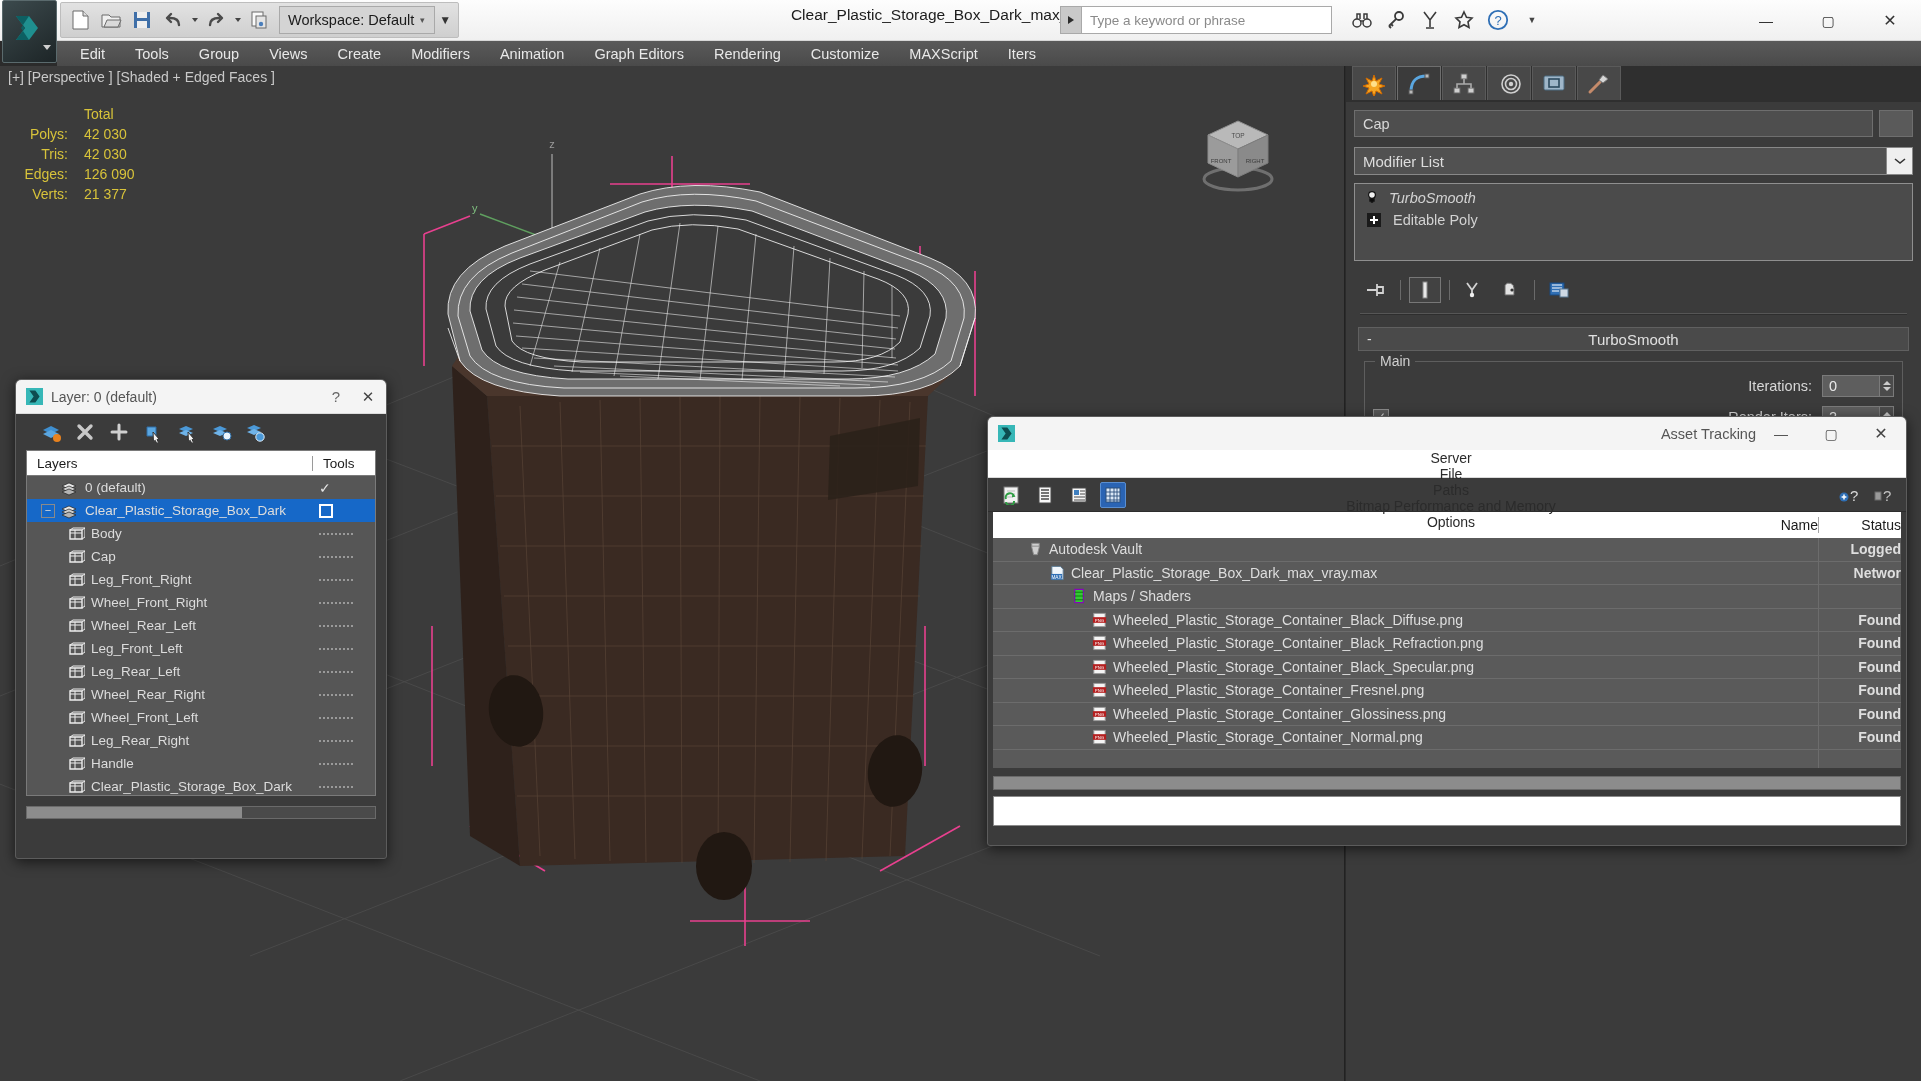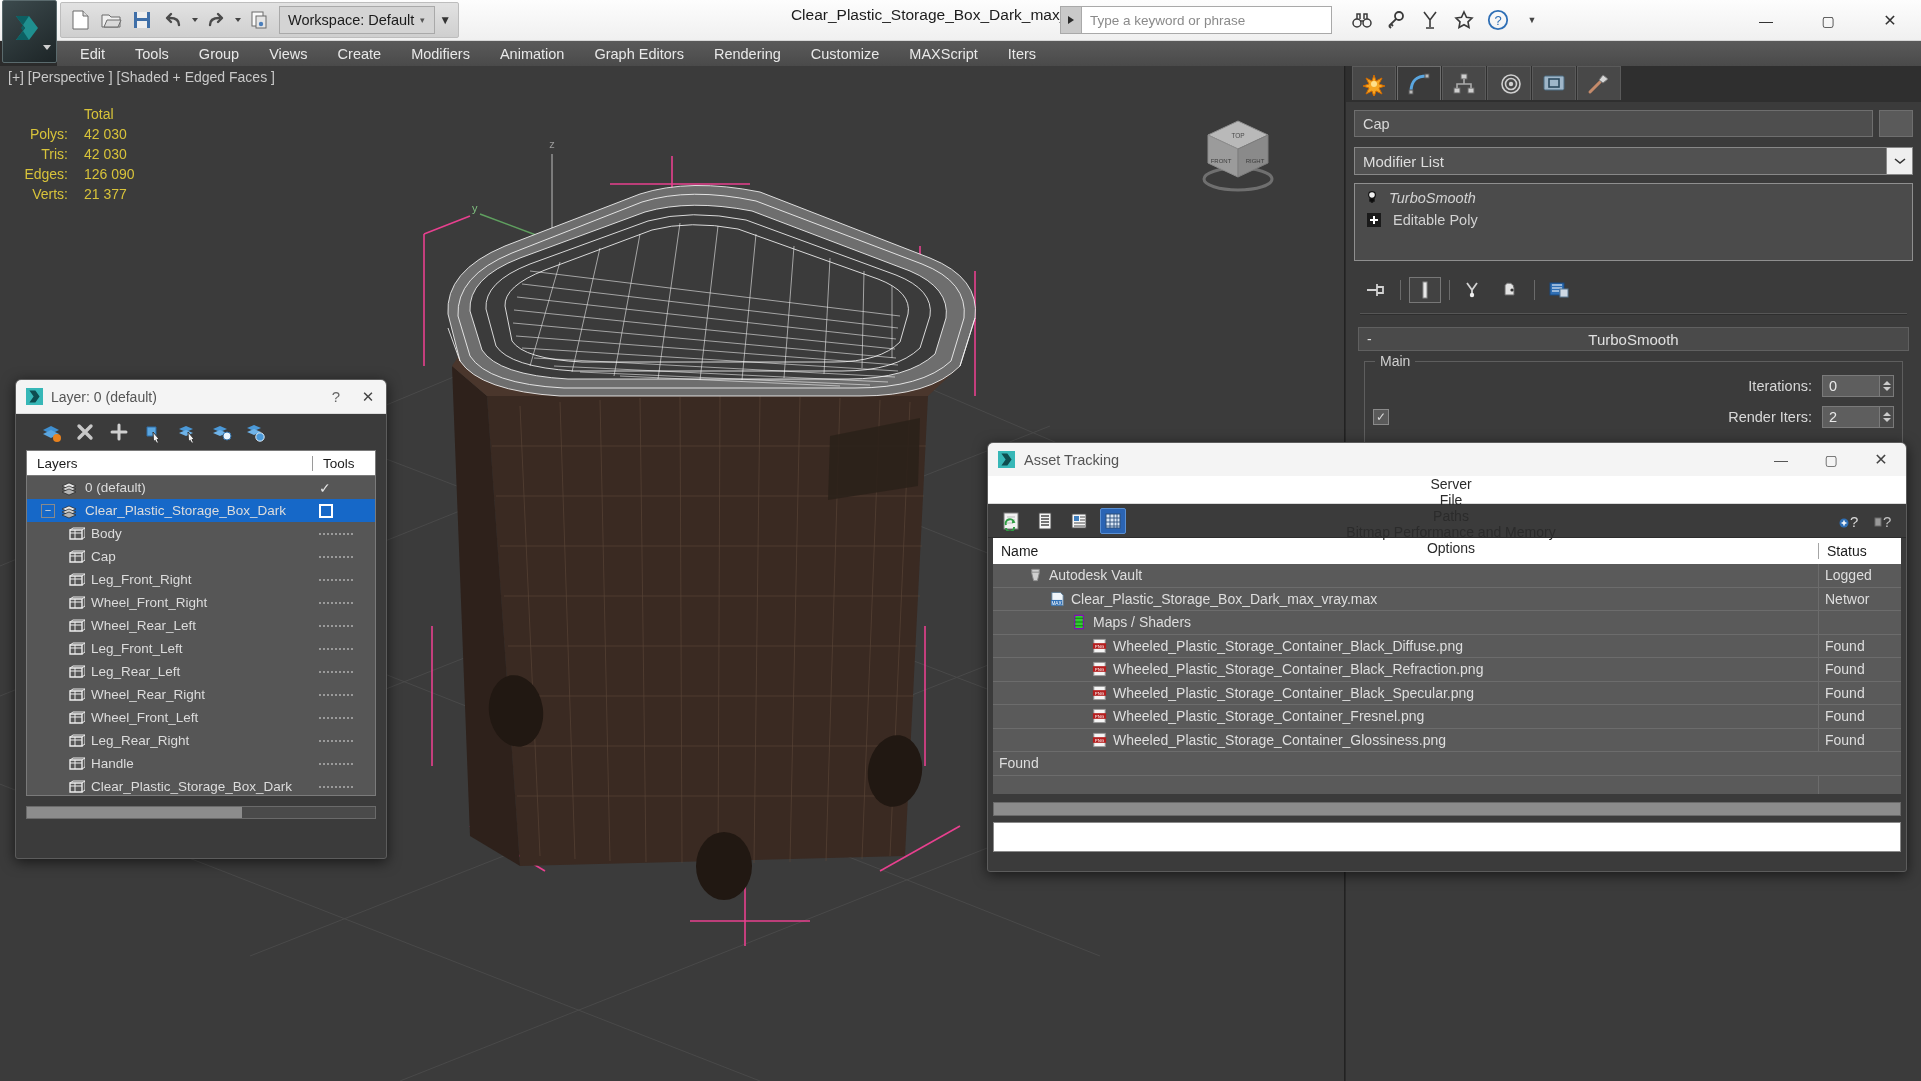--- a/index.html
+++ b/index.html
@@ -92,23 +92,23 @@
     line-height:1;background:#1668c8;}
   .lrow .icn{ width:18px;height:16px;margin-left:6px;margin-right:6px;}
   .lrow .nm{ flex:1; white-space:nowrap; overflow:hidden;}
   .lrow .hidecol{ width:62px; display:flex;align-items:center;justify-content:flex-start;
     padding-left:6px;}
   .lrow .dash{ width:34px;height:0;border-top:2px dotted #9a9a9a;}
   #lscroll{ margin:10px 10px 0 10px; height:13px; background:#4a4a4a; border:1px solid #6a6a6a;}
   #lscroll .thumb{ width:215px;height:100%; background:#8c8c8c;}
 
   
-  #assetdlg{ position:absolute; left:987px; top:442px; width:920px; height:430px;
+  #assetdlg{ position:absolute; left:987px; top:416px; width:920px; height:430px;
     background:#3b3b3b; border:1px solid #5c5c5c; box-shadow:0 3px 14px rgba(0,0,0,.6);
-    z-index:21; border-radius:6px 6px 3px 3px; overflow:hidden;}
+    z-index:21; border-radius:6px 6px 3px 3px; overflow:hidden;text-align:right;}
   #assetdlg .tbar{ height:33px; background:#f4f4f4; display:flex; align-items:center;
     padding-left:10px;}
   #assetdlg .tbar .ico{ width:17px;height:17px;margin-right:9px;}
   #assetdlg .tbar .t{ font-size:14.5px;color:#555; flex:1;}
   #assetdlg .tbar .wb{ width:50px;height:33px;display:flex;align-items:center;justify-content:center;}
   #amenu{ height:28px; background:#fff; display:flex; align-items:center; padding-left:8px;
     border-bottom:1px solid #dadada;flex-direction:column;}
   #amenu .mi{ padding:0 11px; font-size:14px; color:#2b2b2b; height:28px;
     display:flex;align-items:center;}
   #atools{ height:34px; background:#3b3b3b; display:flex; align-items:center;
@@ -119,21 +119,21 @@
   #atools .sp{ flex:1; }
   #ahdr{ margin:0 5px; height:26px; background:#fff; display:flex; align-items:center;}
   #ahdr .c1{ flex:1; padding-left:8px; font-size:14px; color:#1b1b1b;
     border-right:1px solid #a5a5a5;}
   #ahdr .c2{ width:82px; padding-left:8px; font-size:14px; color:#1b1b1b;}
   #alist{ margin:0 5px; background:#5a5a5a; height:230px; overflow:hidden;}
   .arow{ height:23.5px; display:flex; align-items:center; font-size:14px; color:#dedede;
     border-bottom:1px solid #6c6c6c;}
   .arow .nmc{ flex:1; display:flex; align-items:center; overflow:hidden;
     border-right:1px solid #6c6c6c; height:100%;}
-  .arow .stc{ width:82px; padding-left:6px; white-space:nowrap; overflow:hidden;}
+  .arow .stc{ width:82px; padding-left:6px; white-space:nowrap; overflow:hidden;font-weight:bold;}
   .arow .fi{ width:17px;height:16px;margin-right:5px;flex:none;}
   #abar{ margin:8px 5px 0 5px; height:14px; background:#8c8c8c; border:1px solid #6a6a6a;}
   #afoot{ margin:6px 5px 0 5px; height:30px; background:#fff; border:1px solid #8a8a8a;}
 
   
   #cmdpanel{ position:absolute; left:1346px; top:66px; width:575px; height:1015px;
     background:#3b3b3b;}
   #cptabs{ display:flex; height:36px; background:#2f2f2f; padding-left:6px; gap:1px;}
   #cptabs .tb{ width:44px;height:34px; background:#484848; border:1px solid #5a5a5a;
     border-bottom:none; display:flex;align-items:center;justify-content:center;}
@@ -864,20 +864,28 @@
             <rect x="3" y="1" width="12" height="14" fill="#f5f5f5" stroke="#9a9a9a"></rect>
             <rect x="2" y="5" width="14" height="6" fill="#b41f1f"></rect>
             <text x="9" y="10" font-size="4.6" fill="#fff" text-anchor="middle" font-family="Liberation Sans">PNG</text>
           </svg>
         <span>Wheeled_Plastic_Storage_Container_Glossiness.png</span>
       </div>
       <div class="stc">Found</div>
     </div>
 
     <div class="arow">
+      <div class="nmc" style="padding-left:98px">
+        <svg class="fi" viewBox="0 0 18 16">
+            <rect x="3" y="1" width="12" height="14" fill="#f5f5f5" stroke="#9a9a9a"></rect>
+            <rect x="2" y="5" width="14" height="6" fill="#b41f1f"></rect>
+            <text x="9" y="10" font-size="4.6" fill="#fff" text-anchor="middle" font-family="Liberation Sans">PNG</text>
+          </svg>
+        <span>Wheeled_Plastic_Storage_Container_Normal.png</span>
+      </div>
       <div class="stc">Found</div>
     </div>
 
     <div class="arow">
       <div class="nmc"></div>
         <div class="stc"></div>
     </div>
   </div>
 
   <div id="abar"></div>

